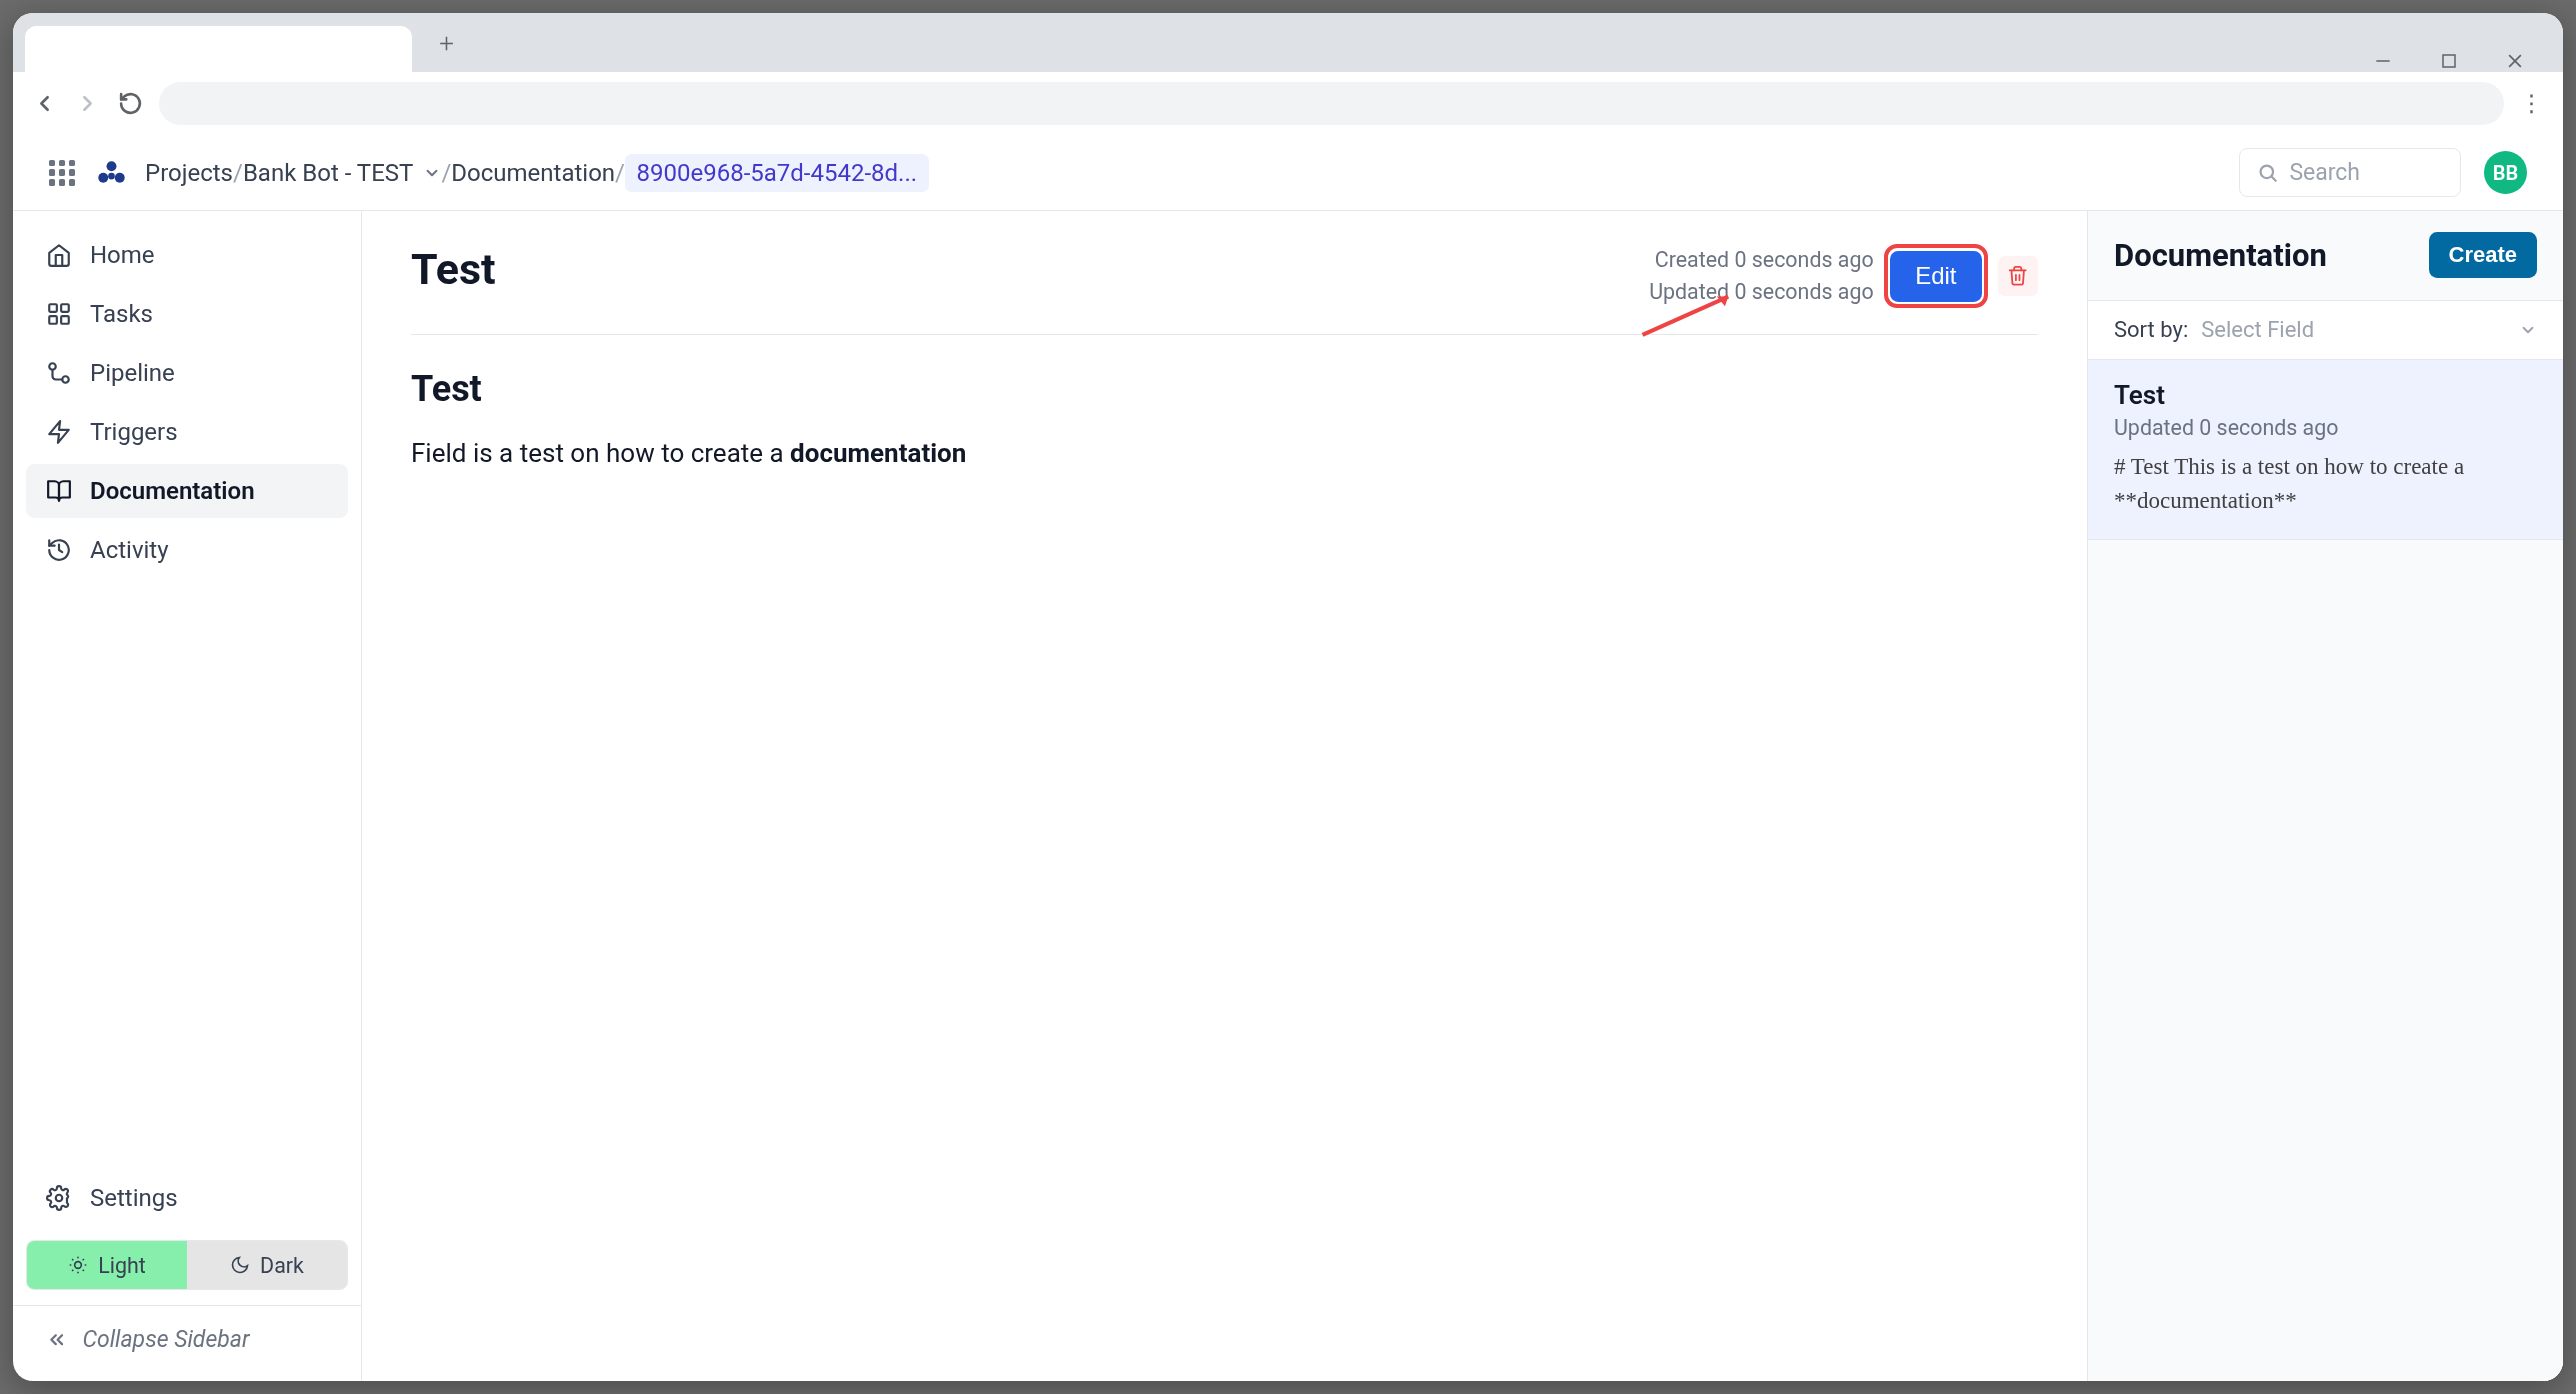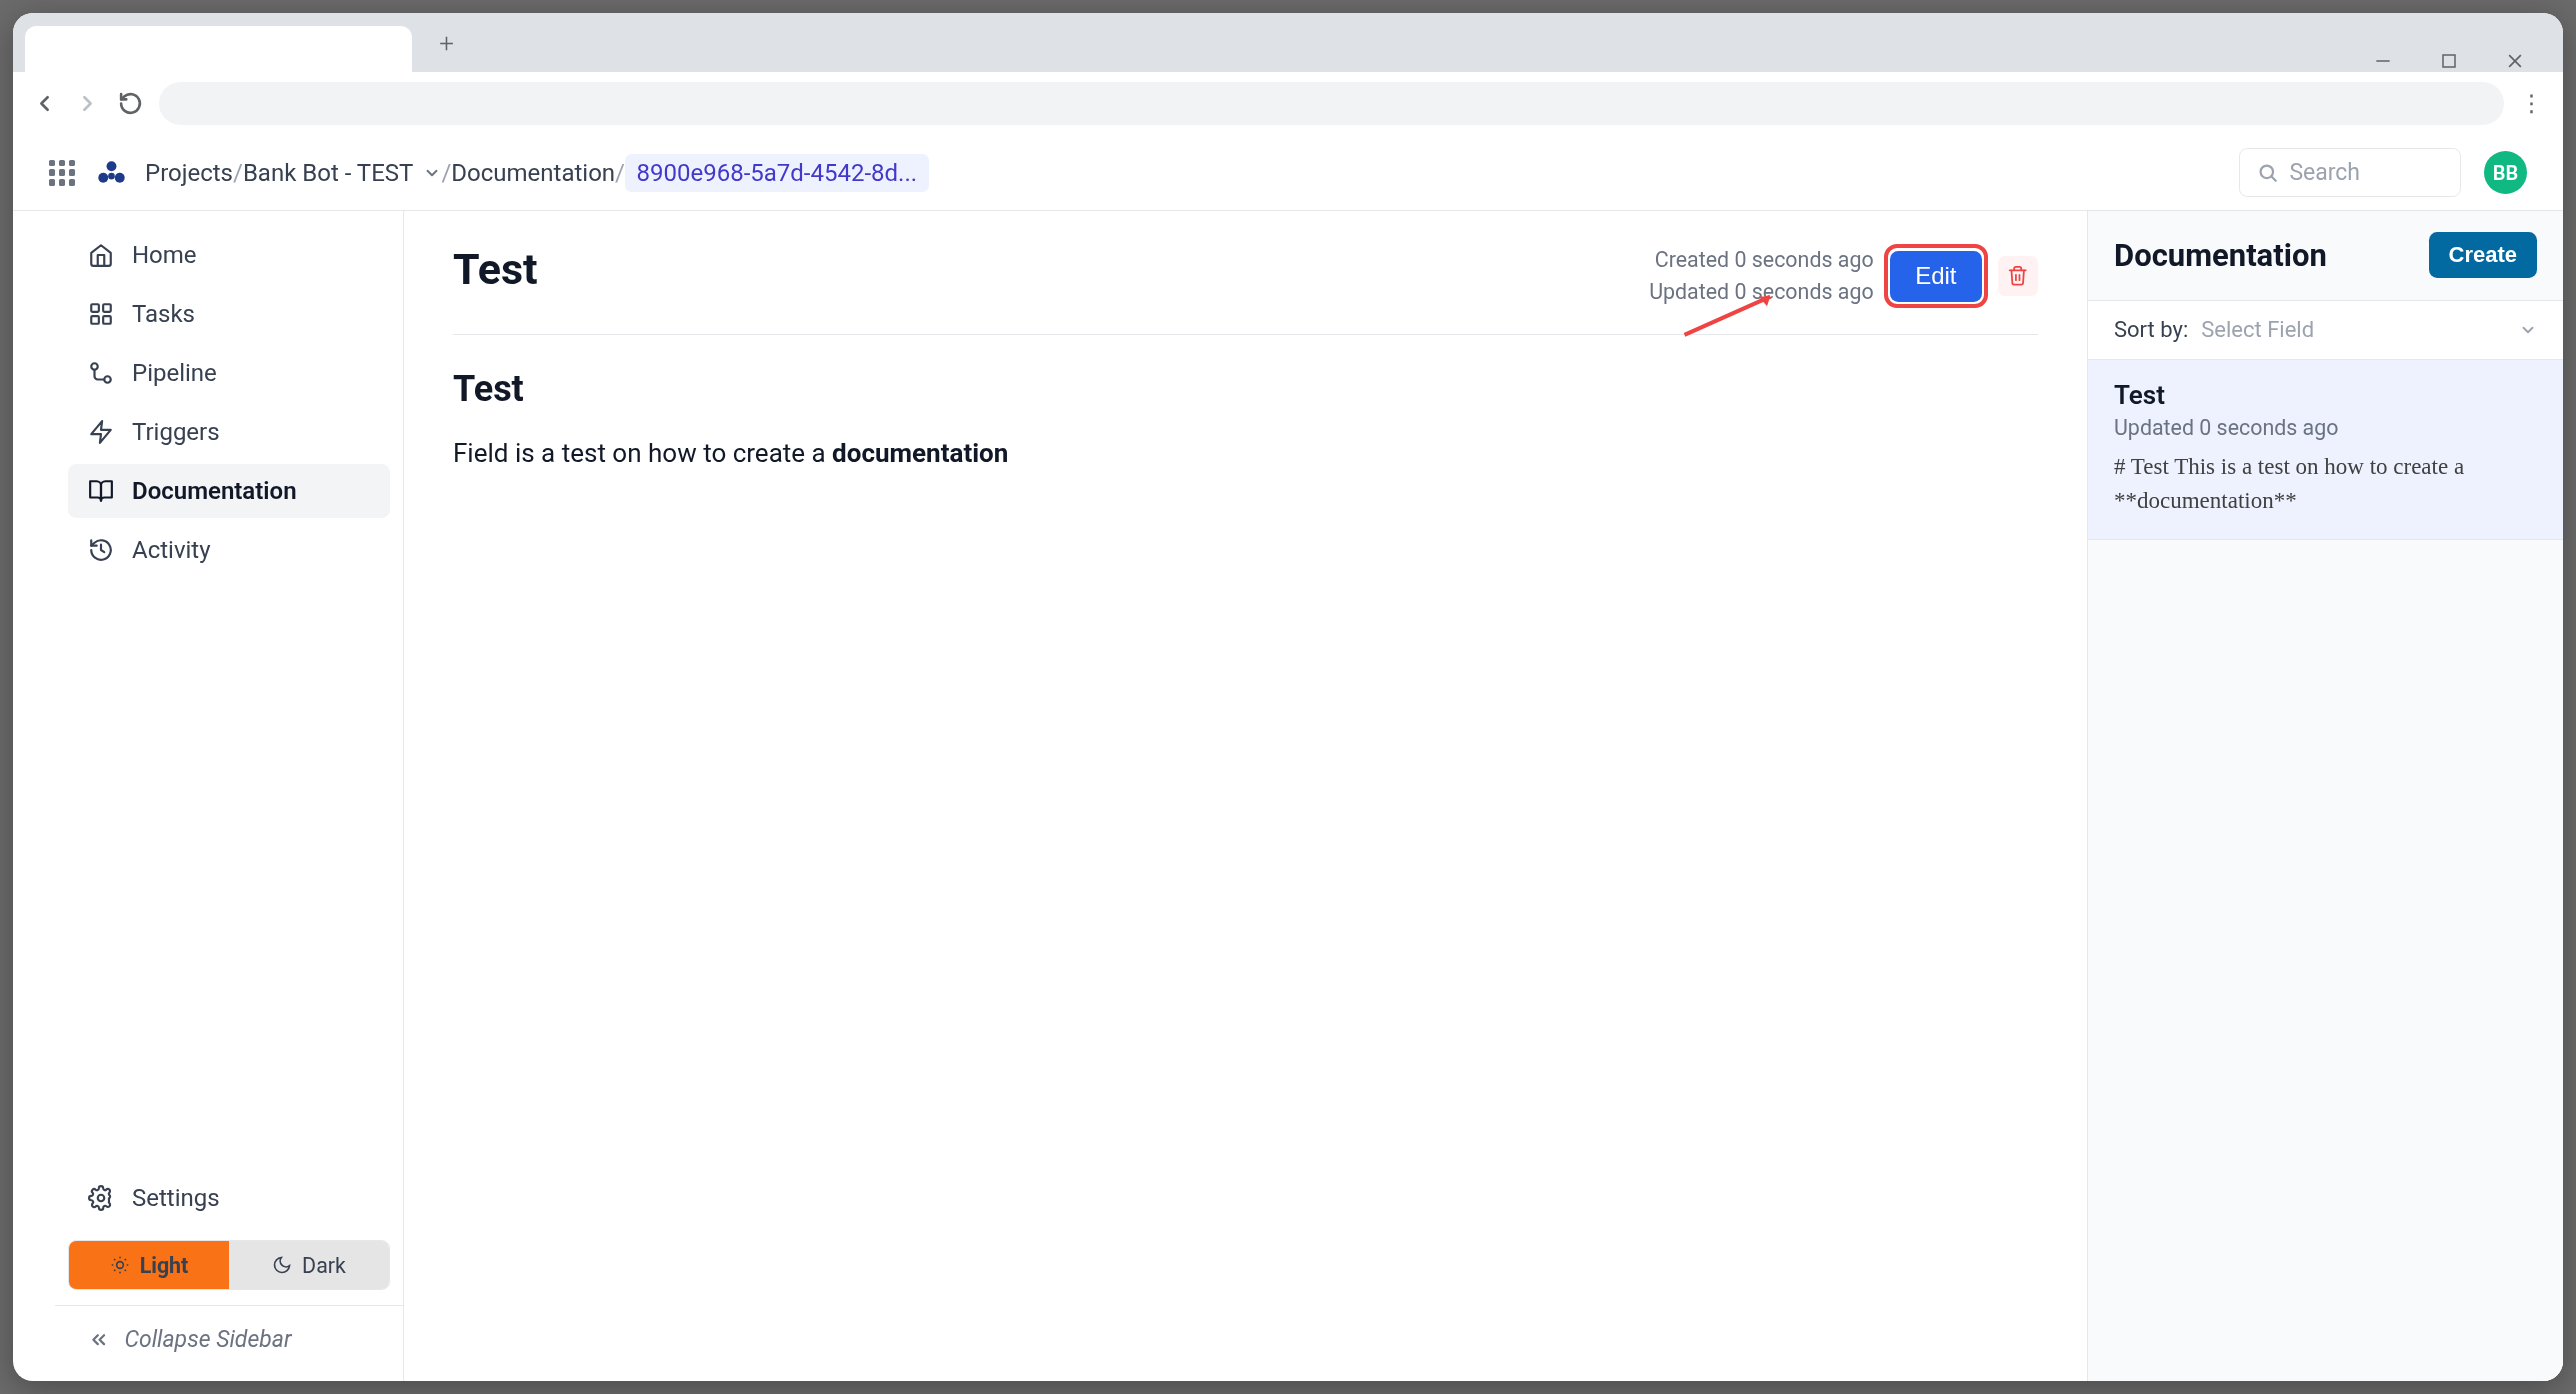--- a/index.html
+++ b/index.html
@@ -116,39 +116,38 @@
   display:flex;align-items:center;justify-content:center;
   font-size:20px;font-weight:600;
 }
 
 
 .layout { flex:1; display:flex; overflow:hidden; }
 .sidebar {
   width:349px;border-right:1.6px solid #e5e7eb;
   display:flex;flex-direction:column;
   padding:16.5px 13px;
-  margin-left:42px;
 }
 .nav-list { display:flex;flex-direction:column;gap:5px; }
 .nav-item {
   display:flex;align-items:center;gap:18px;
   padding:13px 20px;border-radius:8.2px;
   font-size:24px;color:#374151;cursor:pointer;
 }
 .nav-item.active { background:#f3f4f6;font-weight:600;color:#111827; }
 .nav-icon-sm { width:26px;height:26px;flex-shrink:0;display:flex;align-items:center;justify-content:center; }
 .sidebar-footer { margin-top:auto;display:flex;flex-direction:column;gap:15px; }
 .theme-toggle {
   display:flex;border:1.6px solid #e5e7eb;border-radius:8.2px;overflow:hidden;
 }
 .theme-btn {
   flex:1;display:flex;align-items:center;justify-content:center;gap:10px;
   padding:11.5px;font-size:21.4px;color:#374151;cursor:pointer;
 }
-.theme-btn.active { background:#f97316;font-weight:700; box-shadow: 0 0.8px 2.5px rgba(0,0,0,0.1);}
+.theme-btn.active { background:#86efac;font-weight:400; box-shadow: 0 0.8px 2.5px rgba(0,0,0,0.1);}
 .theme-btn:not(.active){ background:#e5e5e5; }
 .collapse-row {
   display:flex;align-items:center;gap:15px;
   padding:11.5px 20px;color:#6b7280;font-size:23px;cursor:pointer;
   border-top:1.6px solid #e5e7eb;margin:0 -13px;padding-left:33px;padding-top:20px;font-style:italic;
 }
 
 
 .content { flex:1;display:flex;overflow:hidden;background:#f9fafb; }
 .doc-main {

